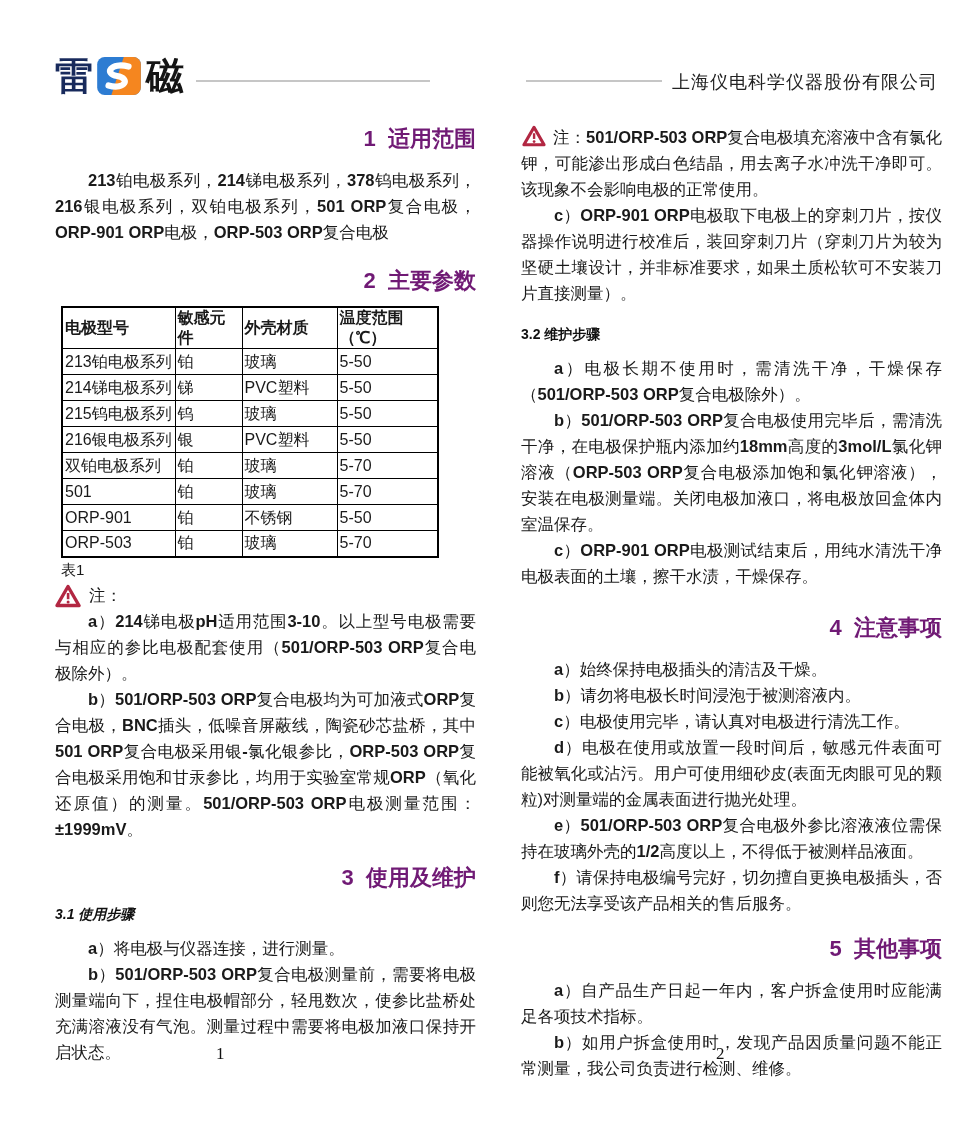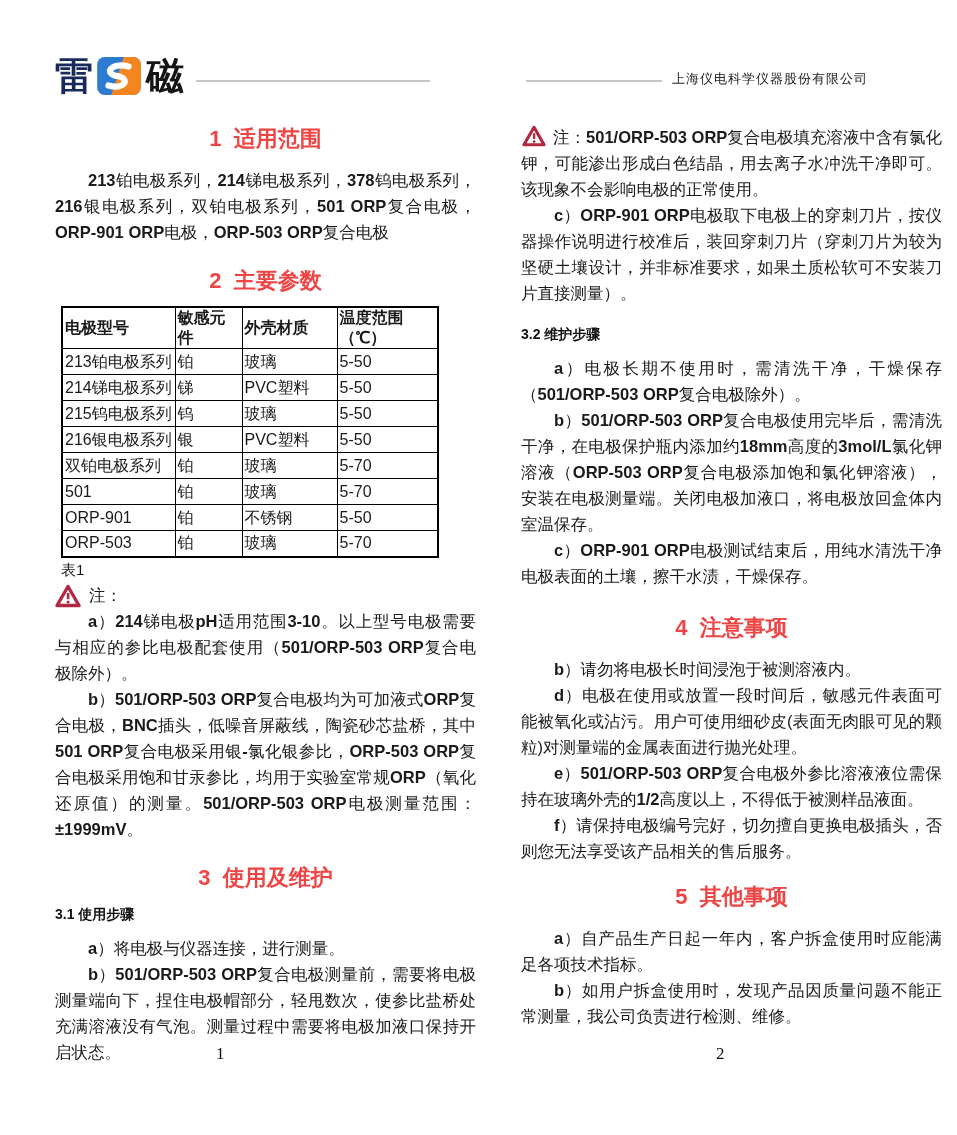--- a/index.html
+++ b/index.html
@@ -11,32 +11,32 @@
   }
   
   .hdr-logo { position:absolute; left:55px; top:56px; display:flex; align-items:center; gap:4px; }
   .logo-char { font-size:38px; font-weight:900; letter-spacing:-1px; line-height:1; }
   .logo-char.lei { color:#182a5c; }
   .logo-char.ci  { color:#141414; }
   .logo-mark { display:inline-block; width:46px; height:40px; }
   .rule { position:absolute; top:80px; height:2px; background:#c6c6c6; }
   .rule-left  { left:196px; width:234px; }
   .rule-right { left:526px; width:136px; }
-  .hdr-company { position:absolute; top:70px; left:672px; width:240px; font-size:13px; color:#222; letter-spacing:1px; white-space:nowrap; }
+  .hdr-company { position:absolute; top:70px; left:672px; width:240px; font-size:18px; color:#222; letter-spacing:1px; white-space:nowrap; }
   
   .col { position:absolute; top:124px; width:421px; font-size:16.5px; line-height:26px; text-align:justify; }
   .col-left  { left:55px;  }
   .col-right { left:521px; }
-  h2.sec { font-size:22px; line-height:30px; font-weight:bold; color:#ef4444; text-align:center; white-space:pre-wrap; }
+  h2.sec { font-size:22px; line-height:30px; font-weight:bold; color:#701a75; text-align:right; white-space:pre-wrap; }
   h3.sub { font-size:14px; line-height:24px; font-weight:bold; color:#111; text-align:left; white-space:pre-wrap; }
   .para { text-indent:2em; }
   .para b, .cell b { font-weight:bold; }
   
   .mt-sec { margin-top:21px; } .mb-sec { margin-bottom:13px; }
-  .mt-sub { margin-top:5px; }  .mb-sub { margin-bottom:9px; }
+  .mt-sub { margin-top:5px;font-style:italic; }  .mb-sub { margin-bottom:9px; }
   
   table.spec { border-collapse:collapse; margin:10px 0 2px 6px; width:376px; table-layout:fixed;
                border:2px solid #000; text-align:left; }
   table.spec th, table.spec td { border:1px solid #000; font-size:16px; padding:0 2px; height:26px; line-height:20px; }
   table.spec th { font-weight:bold; height:30px; }
   col.c1{width:113px} col.c2{width:67px} col.c3{width:95px} col.c4{width:101px}
   .tbl-caption { text-align:left; width:376px; margin-left:6px; font-size:15px; line-height:20px; }
   
   .note-line { display:flex; align-items:flex-start; gap:8px; margin-top:2px; text-align:left; }
   .warn-ic { flex:0 0 auto; width:26px; height:24px; margin-top:2px; }
@@ -174,21 +174,23 @@
           </svg></span><span>注：<b>501/ORP-503</b> <b>ORP</b>复合电极填充溶液中含有氯化钾，可能渗出形成白色结晶，用去离子水冲洗干净即可。该现象不会影响电极的正常使用。</span></p>
 
     <p class="para"><b>c</b>）<b>ORP-901</b> <b>ORP</b>电极取下电极上的穿刺刀片，按仪器操作说明进行校准后，装回穿刺刀片（穿刺刀片为较为坚硬土壤设计，并非标准要求，如果土质松软可不安装刀片直接测量）。</p>
 
     <h3 class="sub mb-sub" style="margin-top:16px">3.2 维护步骤</h3>
     <p class="para"><b>a</b>）电极长期不使用时，需清洗干净，干燥保存（<b>501/ORP-503</b> <b>ORP</b>复合电极除外）。</p>
     <p class="para"><b>b</b>）<b>501/ORP-503</b>  <b>ORP</b>复合电极使用完毕后，需清洗干净，在电极保护瓶内添加约<b>18mm</b>高度的<b>3mol/L</b>氯化钾溶液（<b>ORP-503</b> <b>ORP</b>复合电极添加饱和氯化钾溶液），安装在电极测量端。关闭电极加液口，将电极放回盒体内室温保存。</p>
     <p class="para"><b>c</b>）<b>ORP-901</b>  <b>ORP</b>电极测试结束后，用纯水清洗干净电极表面的土壤，擦干水渍，干燥保存。</p>
 
     <h2 class="sec mb-sec" style="margin-top:24px">4  注意事项</h2>
+    <p class="para"><b>a</b>）始终保持电极插头的清洁及干燥。</p>
     <p class="para"><b>b</b>）请勿将电极长时间浸泡于被测溶液内。</p>
+    <p class="para"><b>c</b>）电极使用完毕，请认真对电极进行清洗工作。</p>
     <p class="para"><b>d</b>）电极在使用或放置一段时间后，敏感元件表面可能被氧化或沾污。用户可使用细砂皮(表面无肉眼可见的颗粒)对测量端的金属表面进行抛光处理。</p>
     <p class="para"><b>e</b>）<b>501/ORP-503</b> <b>ORP</b>复合电极外参比溶液液位需保持在玻璃外壳的<b>1/2</b>高度以上，不得低于被测样品液面。</p>
     <p class="para"><b>f</b>）请保持电极编号完好，切勿擅自更换电极插头，否则您无法享受该产品相关的售后服务。</p>
 
     <h2 class="sec mb-sec" style="margin-top:18px">5  其他事项</h2>
     <p class="para"><b>a</b>）自产品生产日起一年内，客户拆盒使用时应能满足各项技术指标。</p>
     <p class="para"><b>b</b>）如用户拆盒使用时，发现产品因质量问题不能正常测量，我公司负责进行检测、维修。</p>
   </div>
 
   <div class="pgnum pg1">1</div>

